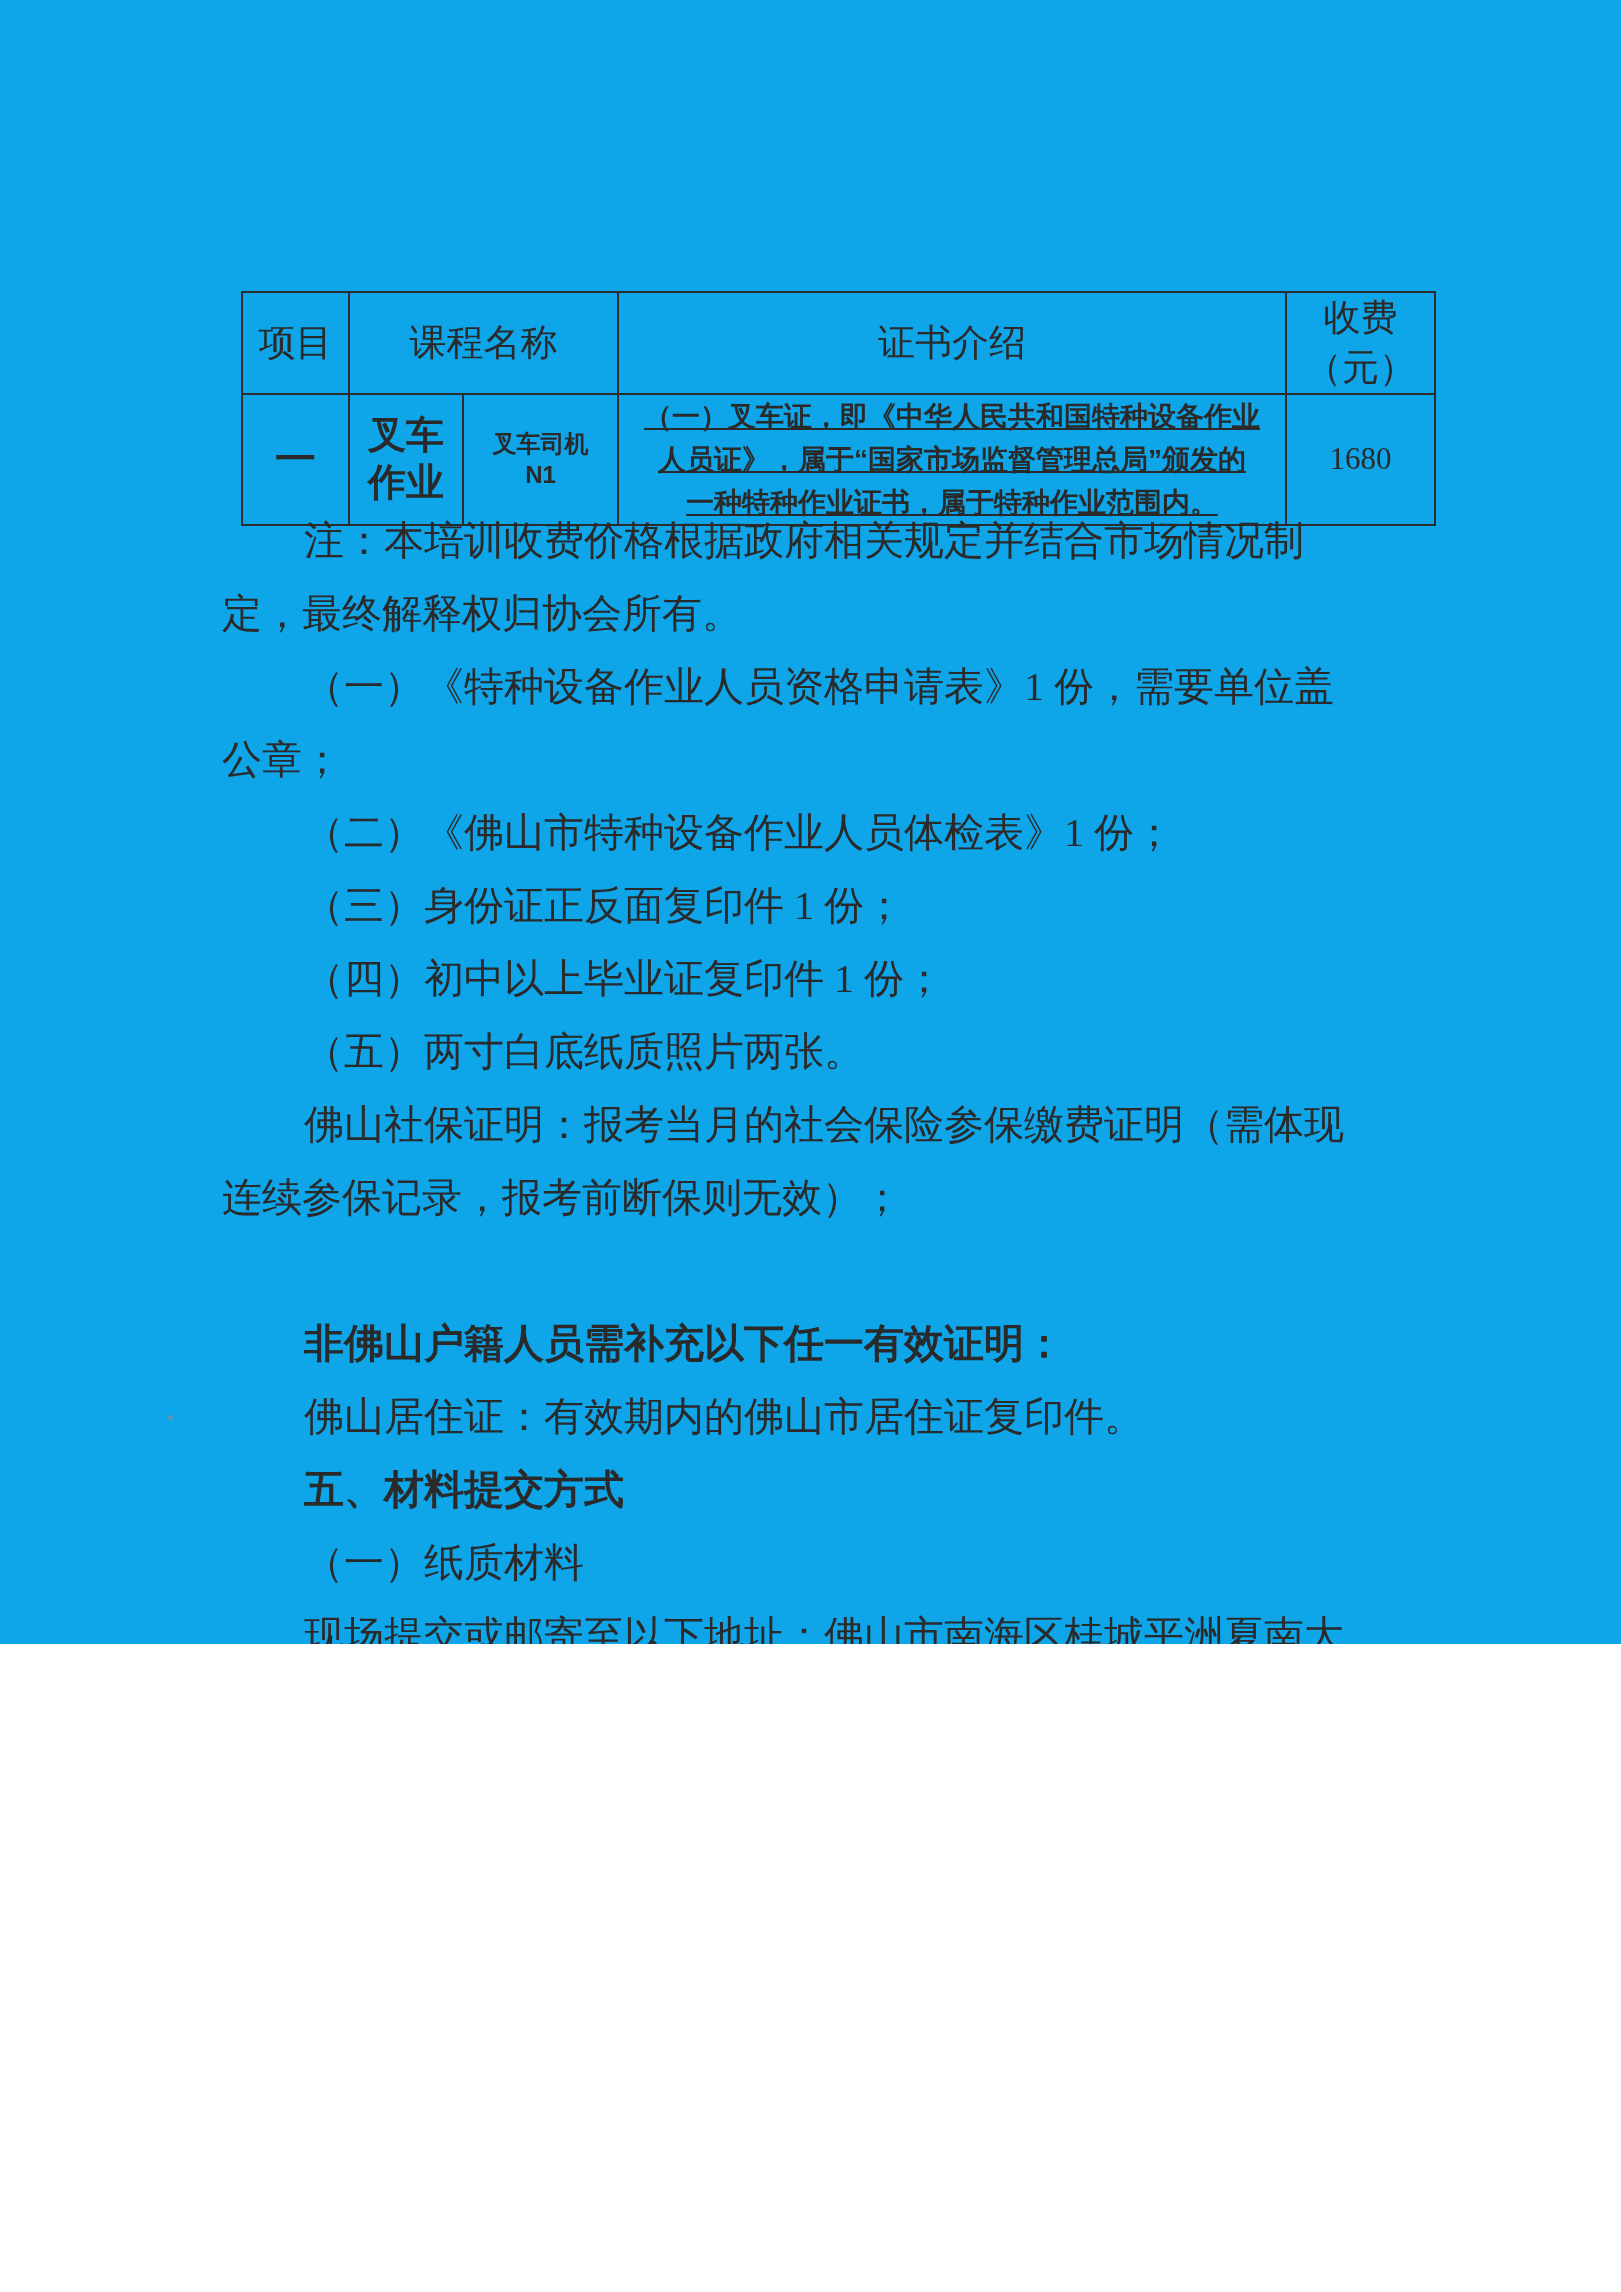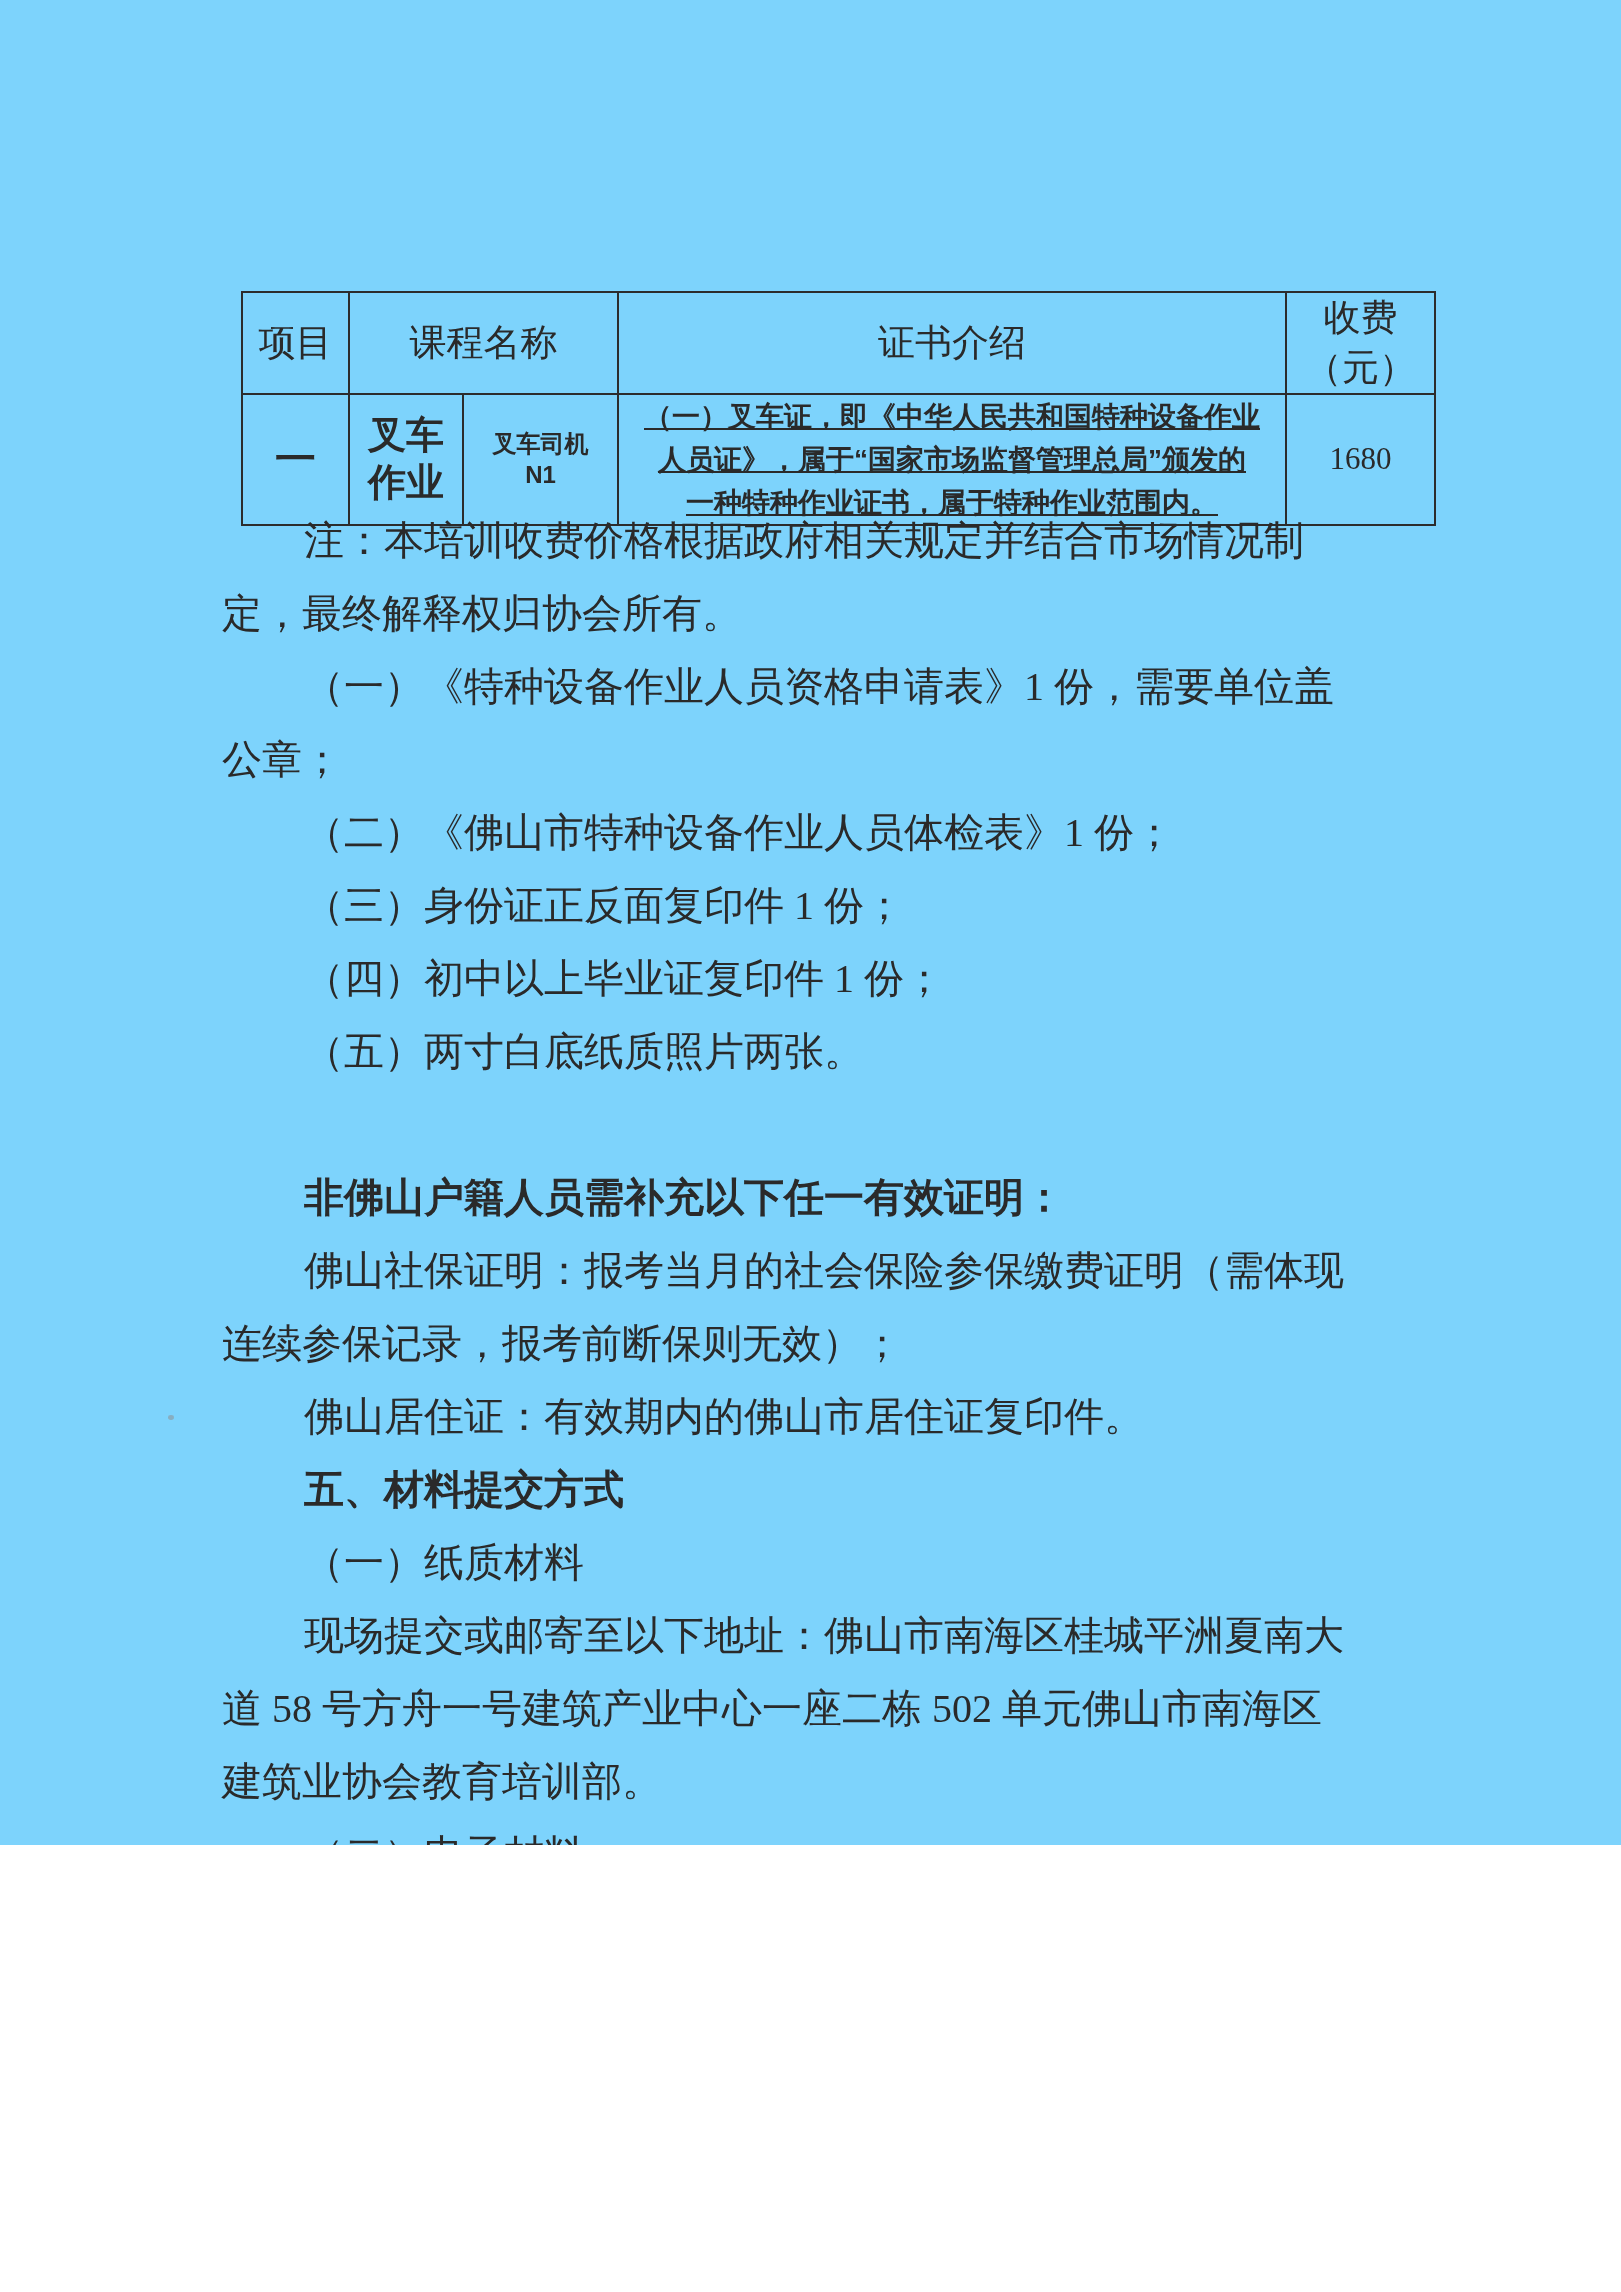--- a/index.html
+++ b/index.html
@@ -1,20 +1,20 @@
 <!DOCTYPE html>
 <html><head>
 <meta charset="utf-8">
 <style>
   html,body{margin:0;padding:0;}
   .page{
     position:relative;
     width:1621px;
-    height:1845px;
-    background:#7dd3fc;
+    height:1644px;
+    background:#0ea5e9;
     color:#2a2a2a;
     font-family:"Liberation Serif","DejaVu Serif",serif;
     overflow:hidden;
   }
   
   .doc-table{
     position:absolute;
     left:241px;
     top:291px;
     width:1193px;
@@ -142,23 +142,23 @@
 
   <div class="content">
     <p class="para">注：本培训收费价格根据政府相关规定并结合市场情况制
 定，最终解释权归协会所有。</p>
     <p class="para">（一）《特种设备作业人员资格申请表》1 份，需要单位盖
 公章；</p>
     <p class="para">（二）《佛山市特种设备作业人员体检表》1 份；</p>
     <p class="para">（三）身份证正反面复印件 1 份；</p>
     <p class="para">（四）初中以上毕业证复印件 1 份；</p>
     <p class="para">（五）两寸白底纸质照片两张。</p>
-    <p class="para heading-sans blank-above">非佛山户籍人员需补充以下任一有效证明：</p>
     <p class="para">佛山社保证明：报考当月的社会保险参保缴费证明（需体现
 连续参保记录，报考前断保则无效）；</p>
+    <p class="para heading-sans blank-above">非佛山户籍人员需补充以下任一有效证明：</p>
     <p class="para">佛山居住证：有效期内的佛山市居住证复印件。</p>
     <p class="para heading-sans">五、材料提交方式</p>
     <p class="para">（一）纸质材料</p>
     <p class="para">现场提交或邮寄至以下地址：佛山市南海区桂城平洲夏南大
 道 58 号方舟一号建筑产业中心一座二栋 502 单元佛山市南海区
 建筑业协会教育培训部。</p>
     <p class="para">（二）电子材料</p>
   </div>
 
   <div class="page-number">— 2 —</div>

